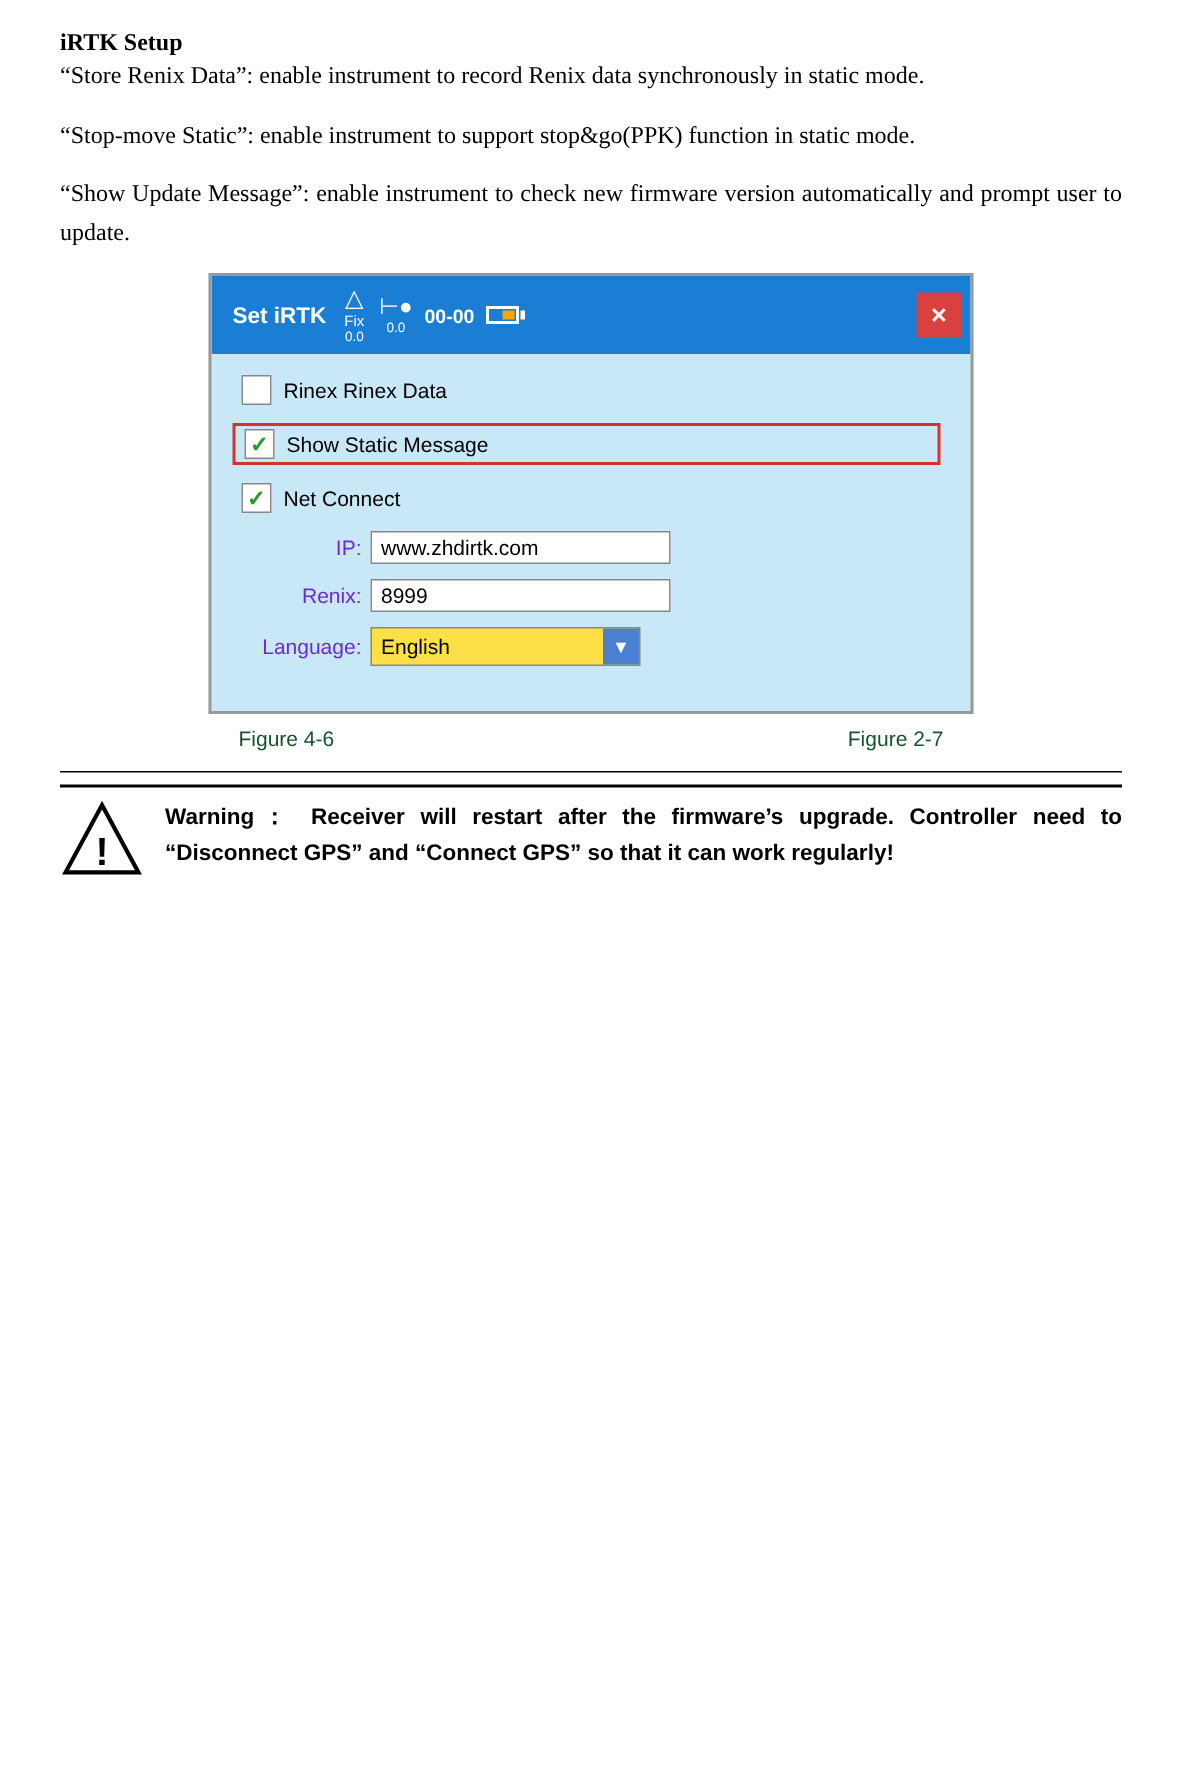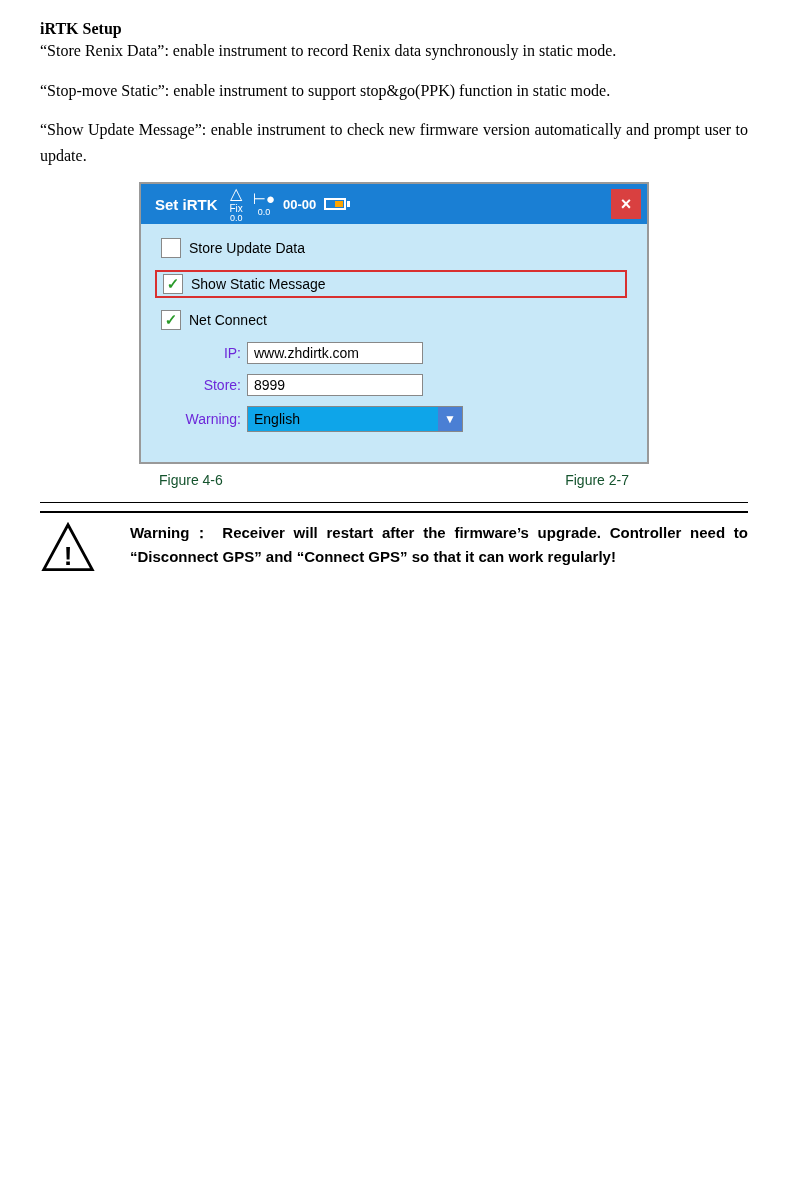--- a/index.html
+++ b/index.html
@@ -32,21 +32,21 @@
       background: #c8e8f8;
       width: 510px;
       padding: 0 0 10px 0;
       overflow: hidden;
     }
     
     .top-bar {
       display: flex;
       align-items: center;
       background: #1a7fd4;
-      height: 40px;
+      height: 52px;
       padding: 0 6px;
       gap: 4px;
     }
     .top-bar-set-irtk {
       background: #1a7fd4;
       color: #fff;
       font-weight: bold;
       font-size: 15px;
       padding: 4px 8px;
       border: none;
@@ -139,28 +139,28 @@
       text-align: right;
       min-width: 80px;
       color: #6d28d9;
     }
     .field-input {
       border: 1.5px solid #888;
       background: #fff;
       padding: 2px 6px;
       font-size: 14px;
       font-family: Arial, sans-serif;
-      width: 176px;
+      width: 200px;
     }
     .field-select-wrapper {
       display: flex;
       align-items: center;
       border: 1.5px solid #888;
-      background: #0ea5e9;
-      width: 216px;
+      background: #fde047;
+      width: 180px;
     }
     .field-select-val {
       flex: 1;
       padding: 2px 6px;
       font-size: 14px;
       font-family: Arial, sans-serif;
     }
     .field-select-btn {
       width: 24px;
       height: 24px;
@@ -195,21 +195,20 @@
       border-top: 2px solid #000;
       padding-top: 8px;
       gap: 14px;
     }
     .warning-text {
       font-family: Arial, sans-serif;
       font-size: 15px;
       font-weight: bold;
       text-align: justify;
       line-height: 1.6;
-      margin-left: 20px;
     }
     
     .triangle-svg {
       width: 56px;
       height: 56px;
     }
     
     .topbar-fix-icon {
       background: transparent;
       color: #fff;
@@ -275,46 +274,46 @@
       </div>
       <div class="top-bar-spacer"></div>
 
       <button class="top-bar-close">×</button>
     </div>
 
     <div class="screen-content">
 
       <div class="checkbox-row">
         <div class="checkbox-box"></div>
-        <span>Store Update Data</span>
+        <span>Rinex Rinex Data</span>
       </div>
 
 
       <div class="checkbox-row highlighted">
         <div class="checkbox-box checked">✓</div>
         <span>Show Static Message</span>
       </div>
 
       <div class="checkbox-row">
         <div class="checkbox-box checked">✓</div>
         <span>Net Connect</span>
       </div>
 
       <div class="field-row">
         <span class="field-label">IP:</span>
         <input class="field-input" type="text" value="www.zhdirtk.com" style="">
       </div>
 
       <div class="field-row">
-        <span class="field-label">Store:</span>
+        <span class="field-label">Renix:</span>
         <input class="field-input" type="text" value="8999" style="">
       </div>
 
       <div class="field-row">
-        <span class="field-label">Warning:</span>
+        <span class="field-label">Language:</span>
         <div class="field-select-wrapper">
           <span class="field-select-val">English</span>
           <div class="field-select-btn">▼</div>
         </div>
       </div>
 
     </div>
   </div>
 
   <div class="figures-row">

